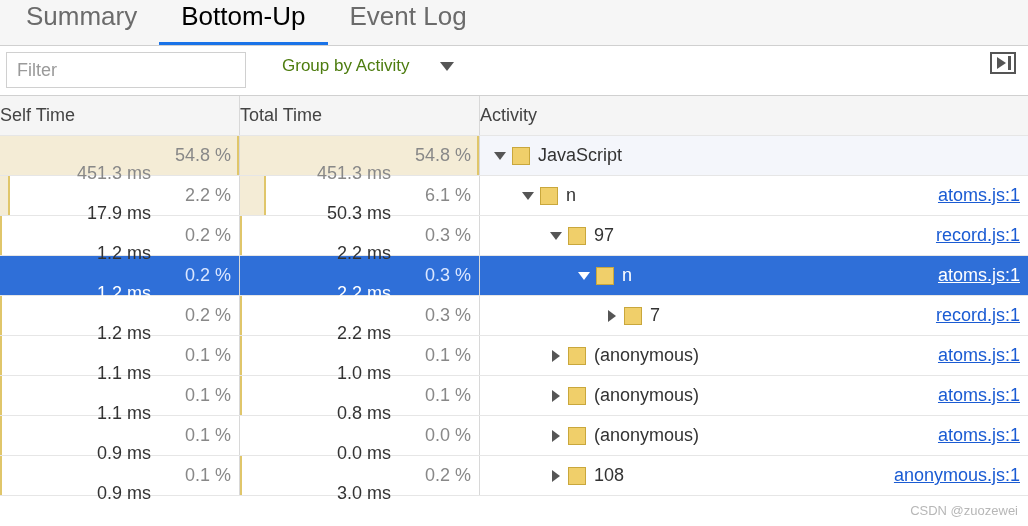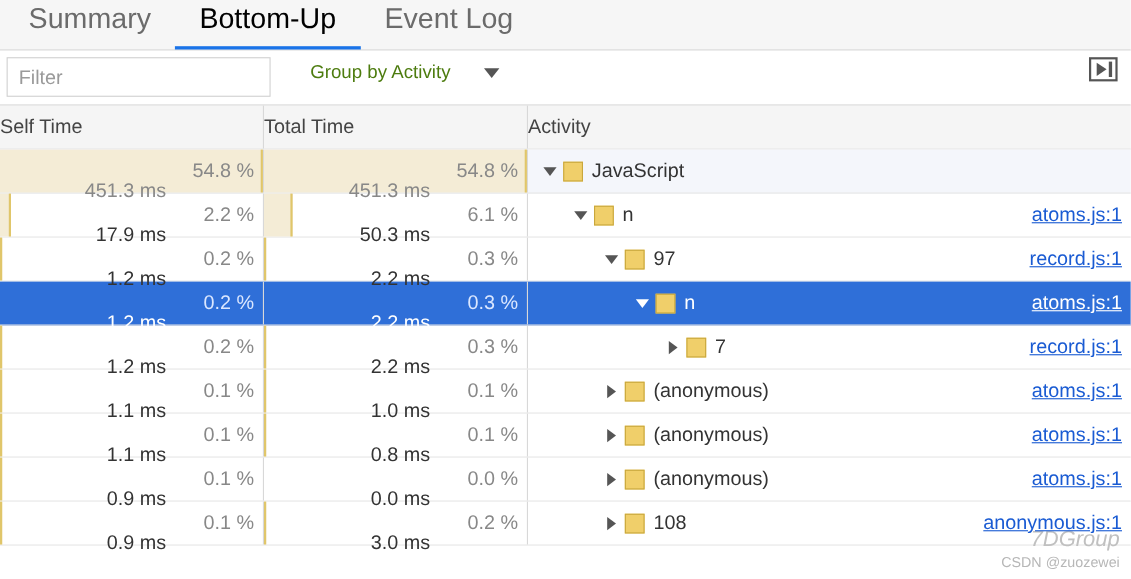--- a/index.html
+++ b/index.html
@@ -402,15 +402,14 @@
             <span class="act-label">108</span>
             <span class="act-spacer"></span>
             <span class="src-link">anonymous.js:1</span>
           </div>
         </div>
       </div>
     </div>
 </div>
 
 <div class="watermark">
-  <div class="big">7DGroup</div>
   <div>CSDN @zuozewei</div>
 </div>
 
 </body></html>

